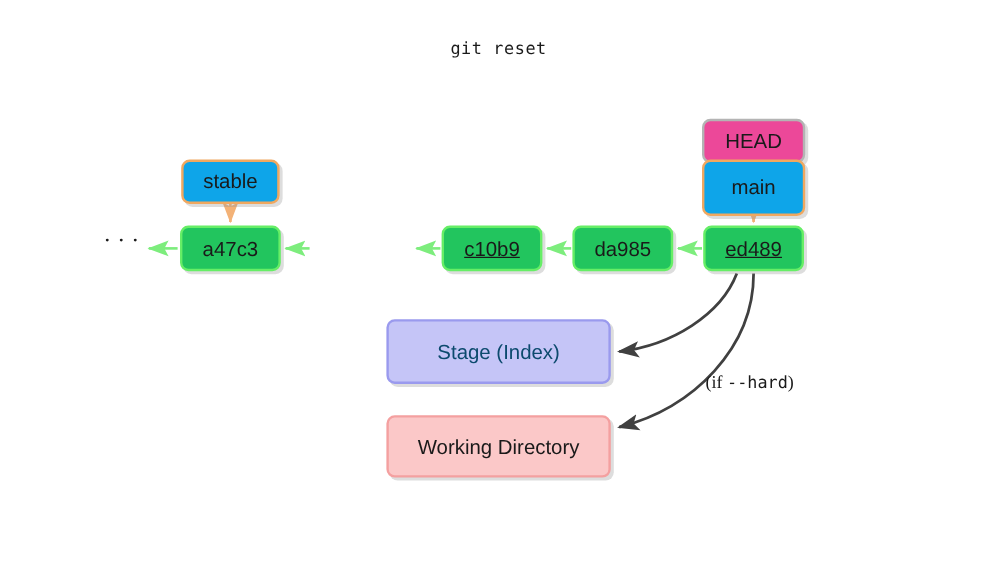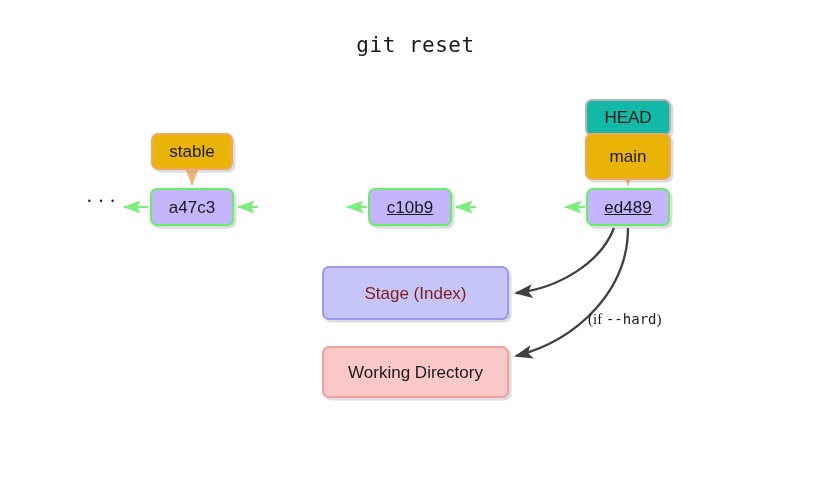--- a/index.html
+++ b/index.html
@@ -18,21 +18,21 @@
   }
 
   
   #title {
     position: absolute;
     left: 0;
     top: 33px;
     width: 831px;
     text-align: center;
     font-family: "DejaVu Sans Mono", monospace;
-    font-size: 21px;
+    font-size: 14px;
     color: #1a1a1a;
     letter-spacing: 0.5px;
   }
 
   
   .node {
     position: absolute;
     box-sizing: border-box;
     display: flex;
     align-items: center;
@@ -40,44 +40,44 @@
     border-radius: 7px;
     border-width: 2.5px;
     border-style: solid;
     font-size: 17px;
     line-height: 1;
     white-space: nowrap;
     box-shadow: 2.5px 2.5px 0 rgba(150,150,150,0.32);
   }
 
   .commit {
-    background: #c4b5fd;
+    background: #22c55e;
     border-color: #66ee66;
     color: #1a1a1a;
     width: 84px;
     height: 38px;
     top: 188px;
   }
 
   .branch {
-    background: #eab308;
+    background: #0ea5e9;
     border-color: #f0a860;
     color: #1a1a1a;
   }
 
   .head-box {
-    background: #14b8a6;
+    background: #ec4899;
     border-color: #b4b4b4;
     color: #1a1a1a;
   }
 
   .stage-box {
     background: #c5c5f7;
     border-color: #9a9aee;
-    color: #7f1d1d;
+    color: #0c4a6e;
   }
 
   .wd-box {
     background: #fbc8c8;
     border-color: #f4a0a0;
     color: #1a1a1a;
   }
 
   
   #ellipsis {
@@ -151,20 +151,21 @@
     <g fill="none" stroke="#404040" stroke-width="2.3">
       <path d="M614,228 C601,262 560,288 516,293" marker-end="url(#ah-dark)"></path>
       <path d="M628,228 C628,290 578,340 516,356" marker-end="url(#ah-dark)"></path>
     </g>
   </svg>
 
   <div id="ellipsis">···</div>
 
   <div class="node commit" style="left:150px;">a47c3</div>
   <div class="node commit" style="left:368px;text-decoration:underline;">c10b9</div>
+  <div class="node commit" style="left:477px;">da985</div>
   <div class="node commit" style="left:586px;text-decoration:underline;">ed489</div>
 
   <div class="node branch" style="left:151px; top:133px; width:82px; height:37px;">stable</div>
 
   <div class="node head-box" style="left:585px; top:99px; width:86px; height:37px;">HEAD</div>
 
   <div class="node branch" style="left:585px; top:133px; width:86px; height:47px;">main</div>
 
   <div class="node stage-box" style="left:322px; top:266px; width:187px; height:54px;">Stage (Index)</div>
 

